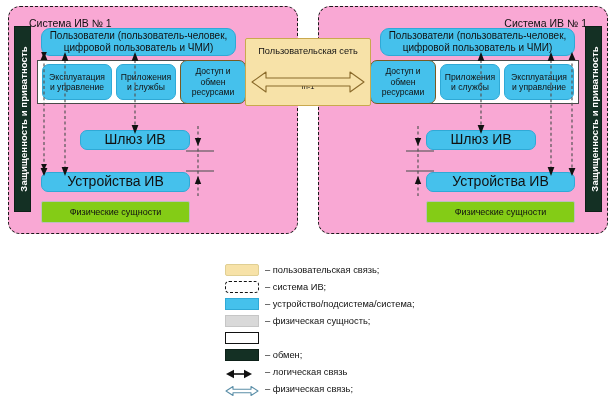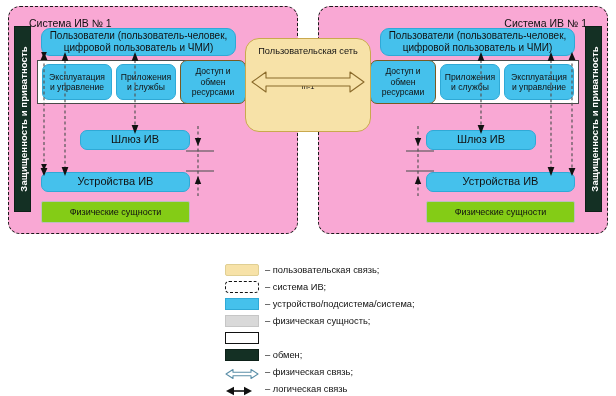--- a/index.html
+++ b/index.html
@@ -58,21 +58,21 @@
     border:1px solid #2fa9d6;
     border-radius:7px;
     box-sizing:border-box;
     display:flex;align-items:center;justify-content:center;
     text-align:center;
     font-size:8.6px;
     line-height:1.22;
     color:#111;
     padding:1px 3px;
   }
-  .node.big{font-size:11px;}
+  .node.big{font-size:14px;}
 
   
   .users{height:28px;border-radius:9px;font-size:10px;}
 
   
   .subnets{
     position:absolute;
     background:#ffffff;
     border:1.4px solid #4a4a4a;
     box-sizing:border-box;
@@ -88,24 +88,24 @@
     border:1px solid #bdbdbd;
     border-radius:2px;
     box-sizing:border-box;
     display:flex;align-items:center;justify-content:center;
     font-size:9px;color:#111;
   }
 
   
   #usernet{
     position:absolute;
-    left:245px;top:38px;width:126px;height:94px;
+    left:245px;top:38px;width:126px;height:68px;
     background:#f7e2a8;
     border:1.5px solid #c9a94e;
-    border-radius:14px;
+    border-radius:2px;
     box-sizing:border-box;
   }
   #usernet .un-title{
     position:absolute;left:0;right:0;top:7px;
     text-align:center;font-size:9.2px;line-height:1.25;color:#111;
   }
   #usernet .un-sub{
     position:absolute;left:0;right:0;top:43px;
     text-align:center;font-size:7.6px;color:#111;
   }
@@ -264,32 +264,32 @@
     </div>
 
     <div class="lg-row">
       <span class="lg-sw sw-green"></span>
       <span class="lg-txt">– обмен;</span>
     </div>
 
     <div class="lg-row">
       <span class="lg-sw sw-arrow">
         <svg width="34" height="12" viewBox="0 0 34 12">
-          <path d="M1,6 L8,1.5 L8,4.3 L26,4.3 L26,1.5 L33,6 L26,10.5 L26,7.7 L8,7.7 L8,10.5 Z" fill="#ffffff" stroke="#5b8fa8" stroke-width="1.1" stroke-linejoin="round"></path>
-        </svg>
-      </span>
-      <span class="lg-txt">– физическая связь;</span>
-    </div>
-
-    <div class="lg-row">
-      <span class="lg-sw sw-arrow">
-        <svg width="34" height="12" viewBox="0 0 34 12">
           <path d="M1,6 L9,1.8 L9,10.2 Z" fill="#111"></path>
           <line x1="8" y1="6" x2="20" y2="6" stroke="#111" stroke-width="1.6"></line>
           <path d="M27,6 L19,1.8 L19,10.2 Z" fill="#111"></path>
         </svg>
       </span>
       <span class="lg-txt">– логическая связь</span>
     </div>
 
+    <div class="lg-row">
+      <span class="lg-sw sw-arrow">
+        <svg width="34" height="12" viewBox="0 0 34 12">
+          <path d="M1,6 L8,1.5 L8,4.3 L26,4.3 L26,1.5 L33,6 L26,10.5 L26,7.7 L8,7.7 L8,10.5 Z" fill="#ffffff" stroke="#5b8fa8" stroke-width="1.1" stroke-linejoin="round"></path>
+        </svg>
+      </span>
+      <span class="lg-txt">– физическая связь;</span>
+    </div>
+
   </div>
 
 </div>
 
 </body></html>

